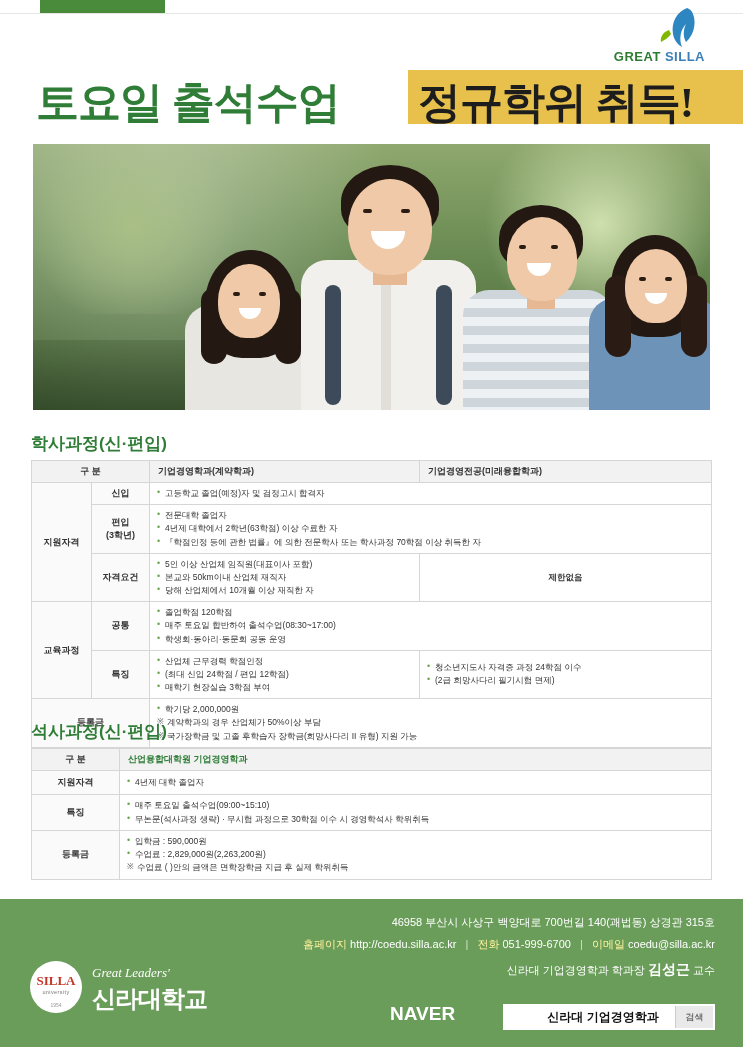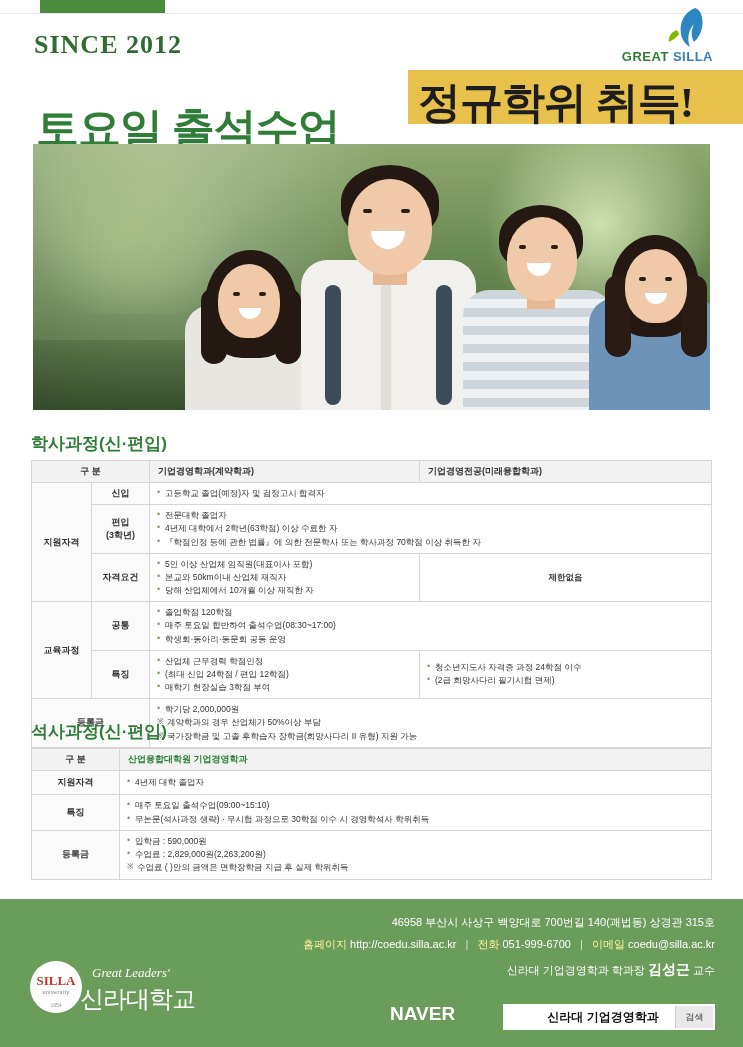--- a/index.html
+++ b/index.html
@@ -19,42 +19,42 @@
   .top-bar {
     position:absolute; top:0; left:40px; width:125px; height:14px;
     background:#4a8b3b;
   }
   .top-rule {
     position:absolute; top:13px; left:0; width:743px; height:1px; background:#e6e6e6;
   }
 
   
   .logo {
-    position:absolute; top:8px; right:28px; width:120px; height:58px;
+    position:absolute; top:8px; right:36px; width:120px; height:58px;
     text-align:right;
   }
   .logo .mark { position:absolute; right:4px; top:-4px; }
   .logo .txt {
     position:absolute; bottom:2px; right:2px;
     font-size:13px; letter-spacing:0.5px; color:#3b7fb8; font-weight:bold;
   }
   .logo .txt .g { color:#2e7d32; }
 
   .since {
     position:absolute; top:30px; left:34px;
     font-family:"Liberation Serif", serif;
     font-size:26px; font-weight:bold; color:#2f6b33; letter-spacing:1px;
   }
 
   
   .headline { position:absolute; top:70px; left:30px; width:690px; height:62px; }
   .headline .h1 {
     font-family:"Liberation Serif", serif;
     font-size:43px; font-weight:bold; color:#2f7d37;
-    position:absolute; left:6px; top:4px; letter-spacing:-1px;margin-top:26px;
+    position:absolute; left:6px; top:4px; letter-spacing:-1px;
   }
   .headline .hl-box {
     position:absolute; left:378px; top:0px; width:336px; height:54px;
     background:#e8c14c;
   }
   .headline .h2 {
     position:absolute; left:388px; top:4px;
     font-family:"Liberation Serif", serif;
     font-size:43px; font-weight:bold; color:#1d1d1d; letter-spacing:-1px;
   }
@@ -160,21 +160,21 @@
 
   .silla-logo { position:absolute; left:30px; top:60px; width:250px; height:64px; color:#fff; }
   .silla-badge {
     position:absolute; left:0; top:2px; width:52px; height:52px; border-radius:50%;
     background:#fff; color:#2f7d37; text-align:center;
   }
   .silla-badge .s1 { font-family:"Liberation Serif", serif; font-size:13px; font-weight:bold; margin-top:12px; color:#c0392b; }
   .silla-badge .s2 { font-size:5.5px; color:#777; letter-spacing:0.4px; }
   .silla-badge .s3 { font-size:5px; color:#999; margin-top:7px; }
   .silla-text .gl { position:absolute; left:62px; top:6px; font-family:"Liberation Serif", serif; font-style:italic; font-size:13px; }
-  .silla-text .kr { position:absolute; left:50px; top:24px; font-size:24px; font-weight:normal; letter-spacing:-1px; }
+  .silla-text .kr { position:absolute; left:62px; top:24px; font-size:24px; font-weight:bold; letter-spacing:-1px; }
 
   .naver-box { position:absolute; right:28px; bottom:14px; width:325px; height:30px; }
   .naver-word {
     position:absolute; left:0; top:0; font-family:Liberation Sans, sans-serif;
     font-size:19px; font-weight:bold; color:#ffffff; letter-spacing:0px;
   }
   .naver-search {
     position:absolute; right:0; top:1px; width:212px; height:26px;
     background:#fff; border:2px solid #ffffff; display:flex; align-items:center;padding-left:26px;
   }
@@ -195,21 +195,20 @@
       <svg width="46" height="46" viewBox="0 0 46 46">
         <path d="M30 4 C20 8 14 18 16 30 C17 36 21 41 25 43 C22 36 23 26 29 20 C26 26 26 33 29 38 C36 32 40 20 36 10 C35 7 33 5 30 4 Z" fill="#2e86c1"></path>
         <path d="M12 26 C6 28 3 33 4 38 C8 36 12 33 14 30 Z" fill="#7fb800"></path>
       </svg>
     </span>
     <span class="txt">
       <span class="g">GREAT</span><span> SILLA</span>
     </span>
   </div>
 
-  <div class="since">SINCE 2012</div>
 
   <div class="headline">
     <div class="h1">토요일 출석수업</div>
     <div class="hl-box"></div>
     <div class="h2">정규학위 취득!</div>
   </div>
 
   <div class="hero">
     <div class="sky"></div>
     <div class="blur1"></div>

